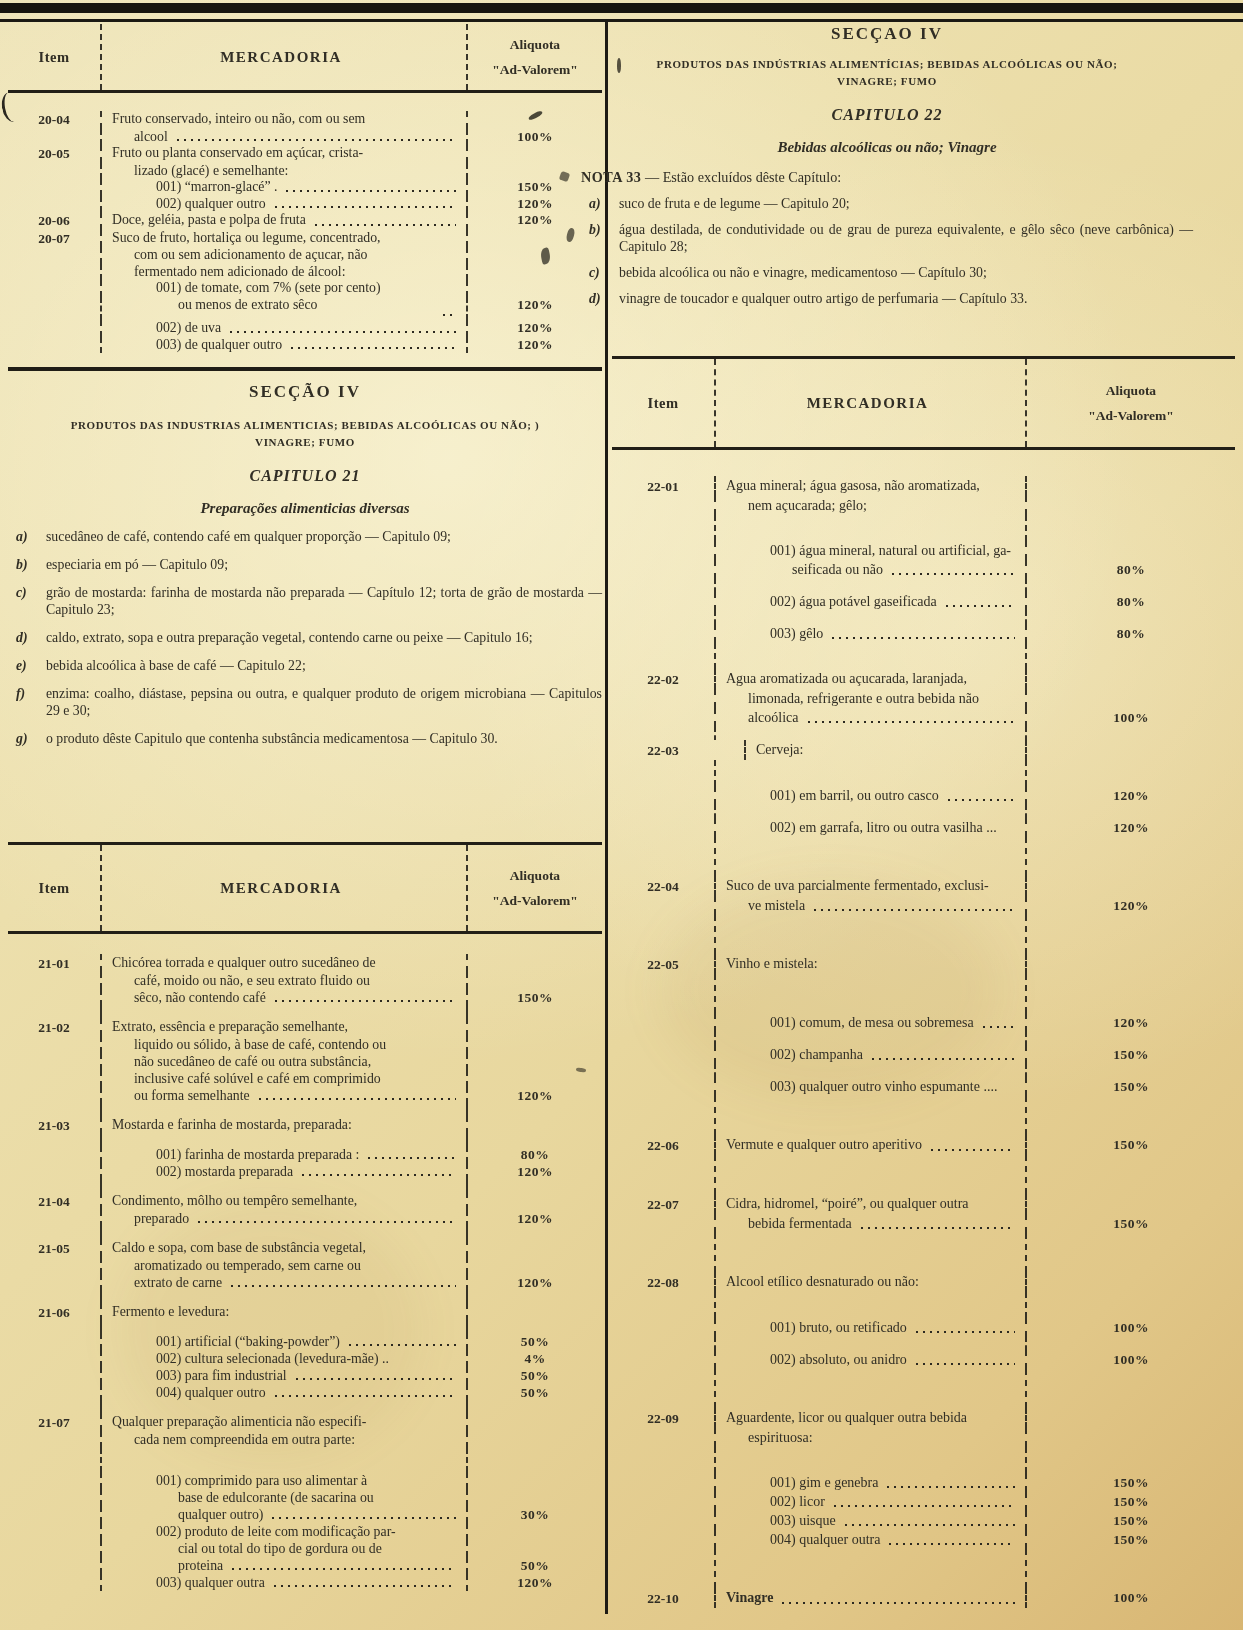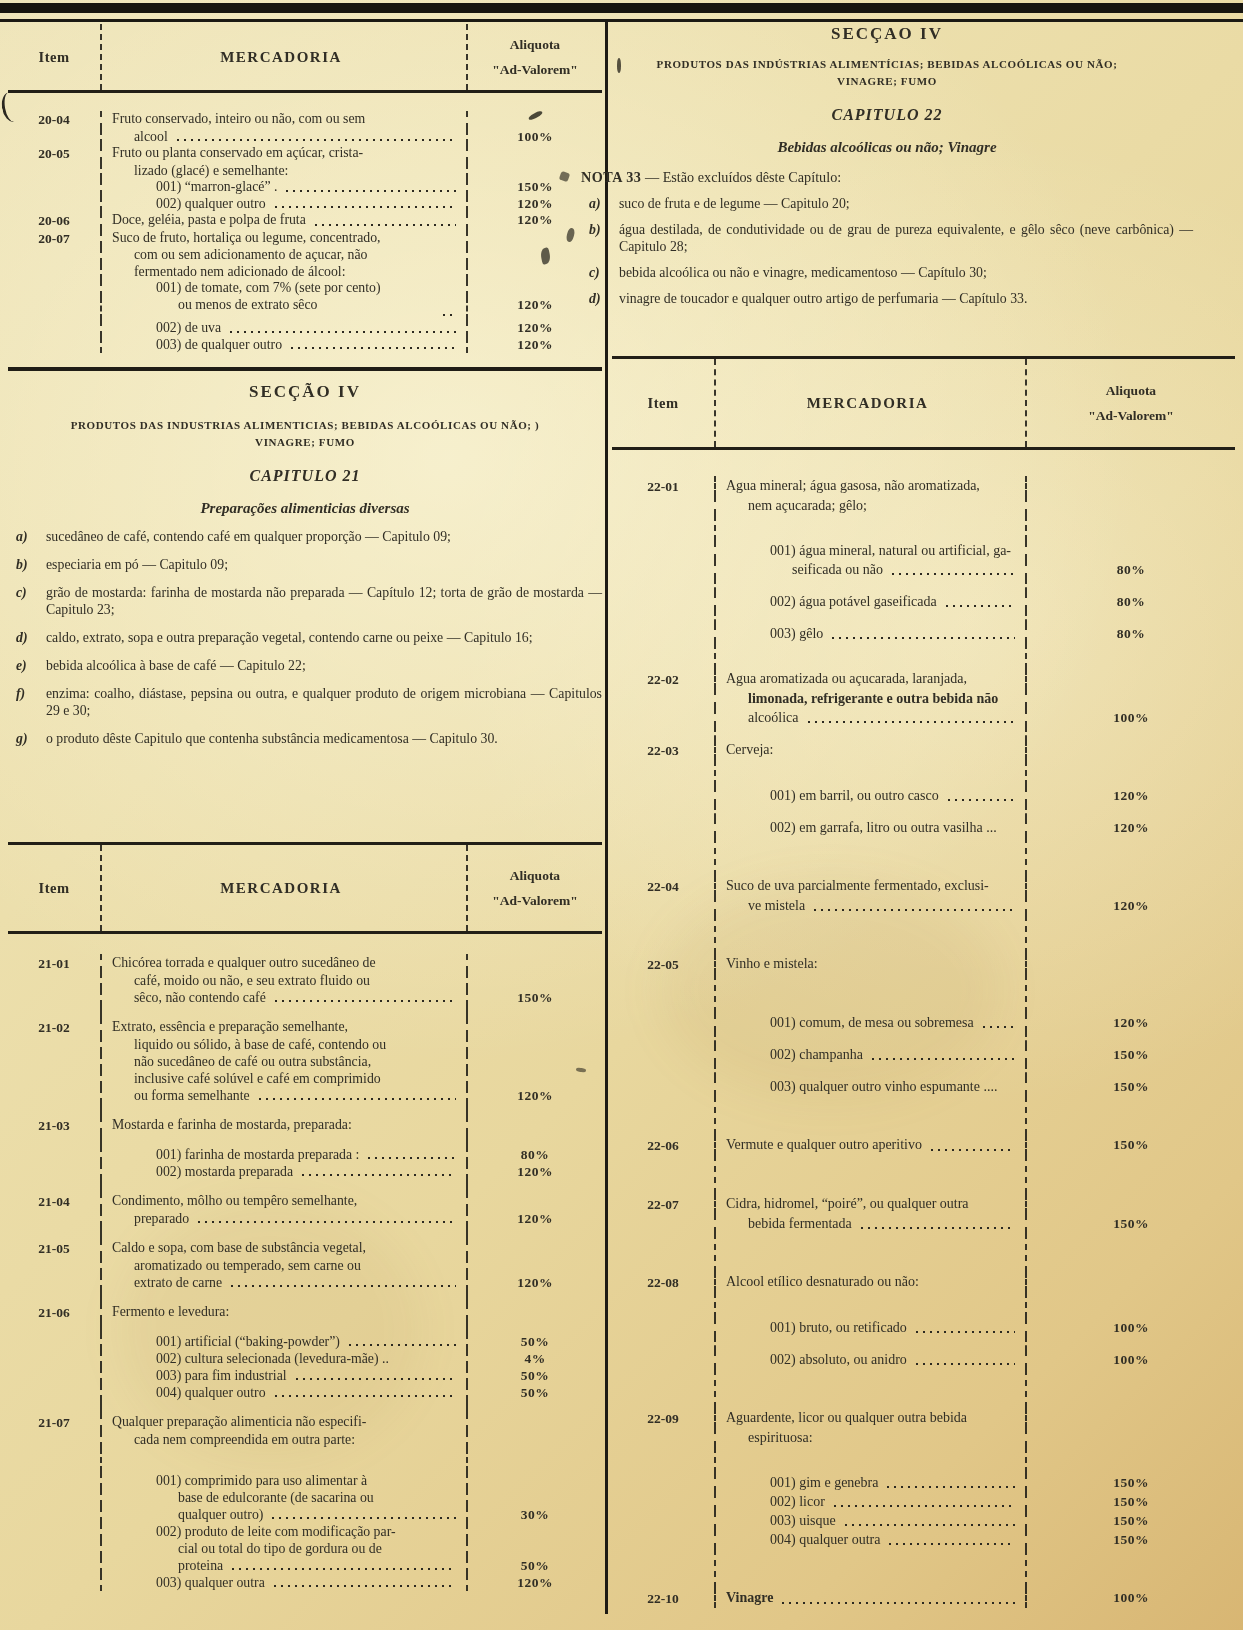--- a/index.html
+++ b/index.html
@@ -589,41 +589,41 @@
       </div>
       <div class="t-line">
         <div class="c-item">22-02</div>
         <div class="c-desc" style="padding-left: 10px;">
           <span class="c-text">Agua aromatizada ou açucarada, laranjada,</span>
         </div>
         <div class="c-rate"></div>
       </div>
       <div class="t-line">
         <div class="c-item"></div>
-        <div class="c-desc" style="padding-left: 32px; font-weight: bold;">
+        <div class="c-desc" style="padding-left: 32px;">
           <span class="c-text">limonada, refrigerante e outra bebida não</span>
         </div>
         <div class="c-rate"></div>
       </div>
       <div class="t-line">
         <div class="c-item"></div>
         <div class="c-desc" style="padding-left: 32px;">
           <span class="c-text">alcoólica</span>
           <span class="leader"></span>
         </div>
         <div class="c-rate">100%</div>
       </div>
       <div class="t-line t-sp" style="height: 13px;">
         <div class="c-item"></div>
         <div class="c-desc"></div>
         <div class="c-rate"></div>
       </div>
       <div class="t-line">
         <div class="c-item">22-03</div>
-        <div class="c-desc" style="padding-left: 10px;">
+        <div class="c-desc" style="padding-left: 10px; margin-left: 30px;">
           <span class="c-text">Cerveja:</span>
         </div>
         <div class="c-rate"></div>
       </div>
       <div class="t-line t-sp" style="height: 26px;">
         <div class="c-item"></div>
         <div class="c-desc"></div>
         <div class="c-rate"></div>
       </div>
       <div class="t-line">

